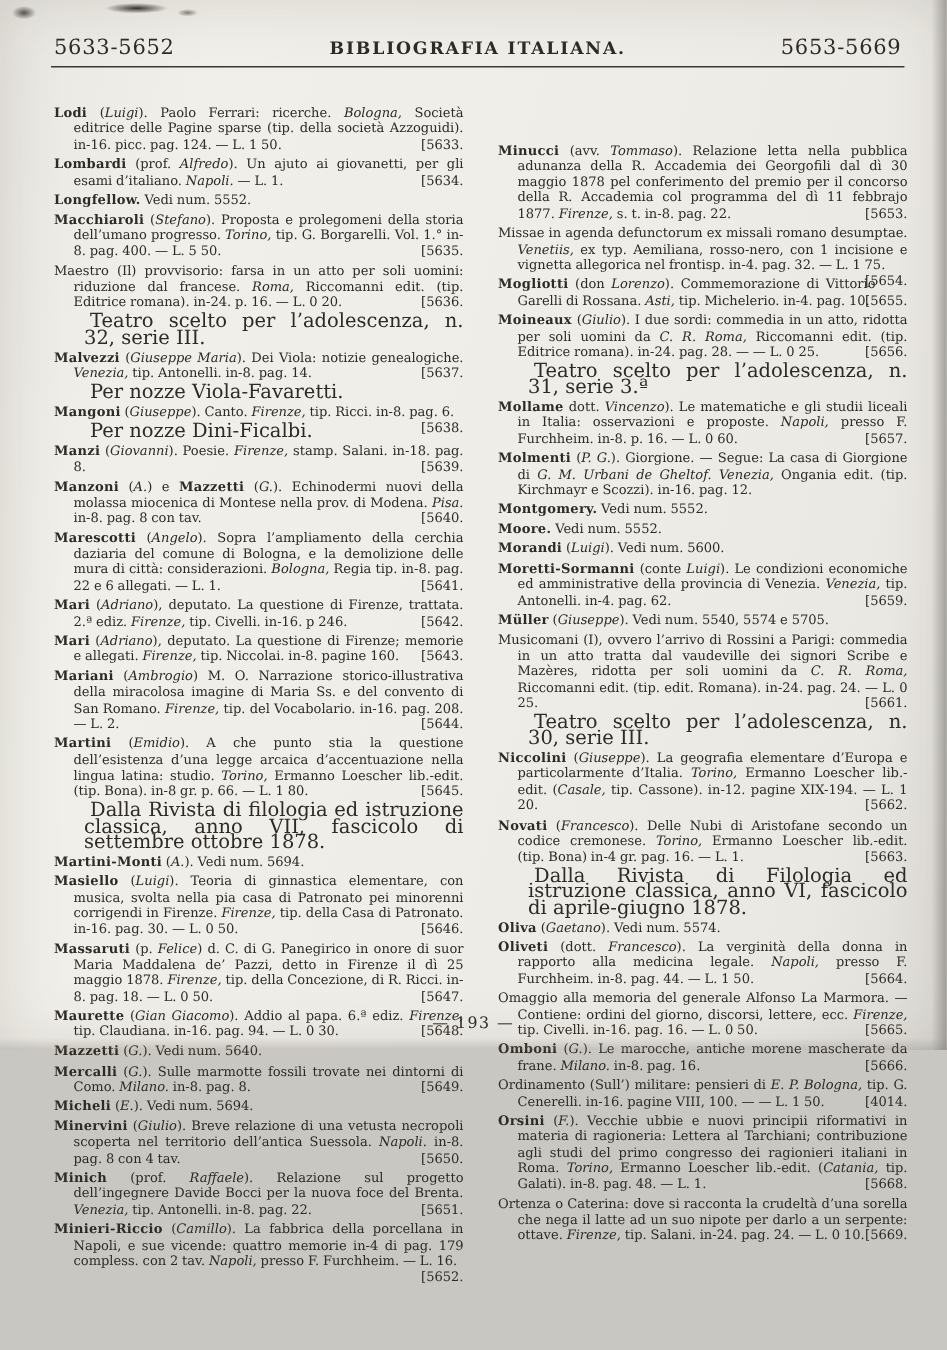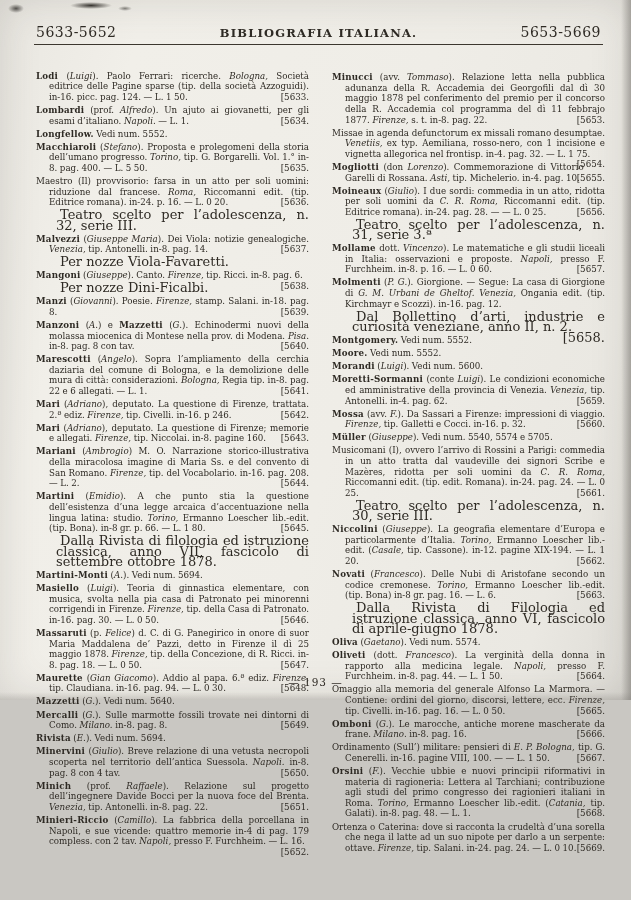--- a/index.html
+++ b/index.html
@@ -97,51 +97,49 @@
         <p class="entry"><b>Mari</b><span> (</span><i>Adriano</i><span>), deputato. La questione di Firenze; memorie e allegati. </span><i>Firenze,</i><span> tip. Niccolai. in-8. pagine 160.</span><span class="ref">[5643.</span></p>
         <p class="entry"><b>Mariani</b><span> (</span><i>Ambrogio</i><span>) M. O. Narrazione storico-illustrativa della miracolosa imagine di Maria Ss. e del convento di San Romano. </span><i>Firenze,</i><span> tip. del Vocabolario. in-16. pag. 208. — L. 2.</span><span class="ref">[5644.</span></p>
         <p class="entry"><b>Martini</b><span> (</span><i>Emidio</i><span>). A che punto stia la questione dell’esistenza d’una legge arcaica d’accentuazione nella lingua latina: studio. </span><i>Torino,</i><span> Ermanno Loescher lib.-edit. (tip. Bona). in-8 gr. p. 66. — L. 1 80.</span><span class="ref">[5645.</span></p>
         <p class="note">Dalla Rivista di filologia ed istruzione classica, anno VII, fascicolo di settembre ottobre 1878.</p>
         <p class="entry"><b>Martini-Monti</b><span> (</span><i>A.</i><span>). Vedi num. 5694.</span></p>
         <p class="entry"><b>Masiello</b><span> (</span><i>Luigi</i><span>). Teoria di ginnastica elementare, con musica, svolta nella pia casa di Patronato pei minorenni corrigendi in Firenze. </span><i>Firenze,</i><span> tip. della Casa di Patronato. in-16. pag. 30. — L. 0 50.</span><span class="ref">[5646.</span></p>
         <p class="entry"><b>Massaruti</b><span> (p. </span><i>Felice</i><span>) d. C. di G. Panegirico in onore di suor Maria Maddalena de’ Pazzi, detto in Firenze il dì 25 maggio 1878. </span><i>Firenze,</i><span> tip. della Concezione, di R. Ricci. in-8. pag. 18. — L. 0 50.</span><span class="ref">[5647.</span></p>
         <p class="entry"><b>Maurette</b><span> (</span><i>Gian Giacomo</i><span>). Addio al papa. 6.ª ediz. </span><i>Firenze,</i><span> tip. Claudiana. in-16. pag. 94. — L. 0 30.</span><span class="ref">[5648.</span></p>
         <p class="entry"><b>Mazzetti</b><span> (</span><i>G.</i><span>). Vedi num. 5640.</span></p>
         <p class="entry"><b>Mercalli</b><span> (</span><i>G.</i><span>). Sulle marmotte fossili trovate nei dintorni di Como. </span><i>Milano.</i><span> in-8. pag. 8.</span><span class="ref">[5649.</span></p>
-        <p class="entry"><b>Rivista</b><span> (</span><i>E.</i><span>). Vedi num. 5694.</span></p>
+        <p class="entry"><b>Micheli</b><span> (</span><i>E.</i><span>). Vedi num. 5694.</span></p>
         <p class="entry"><b>Minervini</b><span> (</span><i>Giulio</i><span>). Breve relazione di una vetusta necropoli scoperta nel territorio dell’antica Suessola. </span><i>Napoli.</i><span> in-8. pag. 8 con 4 tav.</span><span class="ref">[5650.</span></p>
         <p class="entry"><b>Minich</b><span> (prof. </span><i>Raffaele</i><span>). Relazione sul progetto dell’ingegnere Davide Bocci per la nuova foce del Brenta. </span><i>Venezia,</i><span> tip. Antonelli. in-8. pag. 22.</span><span class="ref">[5651.</span></p>
         <p class="entry"><b>Minieri-Riccio</b><span> (</span><i>Camillo</i><span>). La fabbrica della porcellana in Napoli, e sue vicende: quattro memorie in-4 di pag. 179 compless. con 2 tav. </span><i>Napoli,</i><span> presso F. Furchheim. — L. 16.</span><span class="ref">[5652.</span></p>
       </div>
     <div class="column-divider"></div>
     <div class="col right" id="col-right">
         <p class="entry"><b>Minucci</b><span> (avv. </span><i>Tommaso</i><span>). Relazione letta nella pubblica adunanza della R. Accademia dei Georgofili dal dì 30 maggio 1878 pel conferimento del premio per il concorso della R. Accademia col programma del dì 11 febbrajo 1877. </span><i>Firenze,</i><span> s. t. in-8. pag. 22.</span><span class="ref">[5653.</span></p>
         <p class="entry"><span>Missae in agenda defunctorum ex missali romano desumptae. </span><i>Venetiis,</i><span> ex typ. Aemiliana, rosso-nero, con 1 incisione e vignetta allegorica nel frontisp. in-4. pag. 32. — L. 1 75.</span><span class="ref">[5654.</span></p>
         <p class="entry"><b>Mogliotti</b><span> (don </span><i>Lorenzo</i><span>). Commemorazione di Vittorio Garelli di Rossana. </span><i>Asti,</i><span> tip. Michelerio. in-4. pag. 10.</span><span class="ref">[5655.</span></p>
         <p class="entry"><b>Moineaux</b><span> (</span><i>Giulio</i><span>). I due sordi: commedia in un atto, ridotta per soli uomini da </span><i>C. R. Roma,</i><span> Riccomanni edit. (tip. Editrice romana). in-24. pag. 28. — — L. 0 25.</span><span class="ref">[5656.</span></p>
         <p class="note">Teatro scelto per l’adolescenza, n. 31, serie 3.ª</p>
         <p class="entry"><b>Mollame</b><span> dott. </span><i>Vincenzo</i><span>). Le matematiche e gli studii liceali in Italia: osservazioni e proposte. </span><i>Napoli,</i><span> presso F. Furchheim. in-8. p. 16. — L. 0 60.</span><span class="ref">[5657.</span></p>
         <p class="entry"><b>Molmenti</b><span> (</span><i>P. G.</i><span>). Giorgione. — Segue: La casa di Giorgione di </span><i>G. M. Urbani de Gheltof. Venezia,</i><span> Ongania edit. (tip. Kirchmayr e Scozzi). in-16. pag. 12.</span></p>
-        <p class="note">Dal Bollettino d’arti, industrie e curiosità veneziane, anno II, n. 2.<span class="ref">[5658.</span></p>
         <p class="entry"><b>Montgomery.</b><span> Vedi num. 5552.</span></p>
         <p class="entry"><b>Moore.</b><span> Vedi num. 5552.</span></p>
         <p class="entry"><b>Morandi</b><span> (</span><i>Luigi</i><span>). Vedi num. 5600.</span></p>
         <p class="entry"><b>Moretti-Sormanni</b><span> (conte </span><i>Luigi</i><span>). Le condizioni economiche ed amministrative della provincia di Venezia. </span><i>Venezia,</i><span> tip. Antonelli. in-4. pag. 62.</span><span class="ref">[5659.</span></p>
-        <p class="entry"><b>Mossa</b><span> (avv. </span><i>F.</i><span>). Da Sassari a Firenze: impressioni di viaggio. </span><i>Firenze,</i><span> tip. Galletti e Cocci. in-16. p. 32.</span><span class="ref">[5660.</span></p>
         <p class="entry"><b>Müller</b><span> (</span><i>Giuseppe</i><span>). Vedi num. 5540, 5574 e 5705.</span></p>
         <p class="entry"><span>Musicomani (I), ovvero l’arrivo di Rossini a Parigi: commedia in un atto tratta dal vaudeville dei signori Scribe e Mazères, ridotta per soli uomini da </span><i>C. R. Roma,</i><span> Riccomanni edit. (tip. edit. Romana). in-24. pag. 24. — L. 0 25.</span><span class="ref">[5661.</span></p>
         <p class="note">Teatro scelto per l’adolescenza, n. 30, serie III.</p>
         <p class="entry"><b>Niccolini</b><span> (</span><i>Giuseppe</i><span>). La geografia elementare d’Europa e particolarmente d’Italia. </span><i>Torino,</i><span> Ermanno Loescher lib.-edit. (</span><i>Casale,</i><span> tip. Cassone). in-12. pagine XIX-194. — L. 1 20.</span><span class="ref">[5662.</span></p>
-        <p class="entry"><b>Novati</b><span> (</span><i>Francesco</i><span>). Delle Nubi di Aristofane secondo un codice cremonese. </span><i>Torino,</i><span> Ermanno Loescher lib.-edit. (tip. Bona) in-8 gr. pag. 16. — L. 6.</span><span class="ref">[5663.</span></p>
+        <p class="entry"><b>Novati</b><span> (</span><i>Francesco</i><span>). Delle Nubi di Aristofane secondo un codice cremonese. </span><i>Torino,</i><span> Ermanno Loescher lib.-edit. (tip. Bona) in-4 gr. pag. 16. — L. 1.</span><span class="ref">[5663.</span></p>
         <p class="note">Dalla Rivista di Filologia ed istruzione classica, anno VI, fascicolo di aprile-giugno 1878.</p>
         <p class="entry"><b>Oliva</b><span> (</span><i>Gaetano</i><span>). Vedi num. 5574.</span></p>
         <p class="entry"><b>Oliveti</b><span> (dott. </span><i>Francesco</i><span>). La verginità della donna in rapporto alla medicina legale. </span><i>Napoli,</i><span> presso F. Furchheim. in-8. pag. 44. — L. 1 50.</span><span class="ref">[5664.</span></p>
         <p class="entry"><span>Omaggio alla memoria del generale Alfonso La Marmora. — Contiene: ordini del giorno, discorsi, lettere, ecc. </span><i>Firenze,</i><span> tip. Civelli. in-16. pag. 16. — L. 0 50.</span><span class="ref">[5665.</span></p>
         <p class="entry"><b>Omboni</b><span> (</span><i>G.</i><span>). Le marocche, antiche morene mascherate da frane. </span><i>Milano.</i><span> in-8. pag. 16.</span><span class="ref">[5666.</span></p>
-        <p class="entry"><span>Ordinamento (Sull’) militare: pensieri di </span><i>E. P. Bologna,</i><span> tip. G. Cenerelli. in-16. pagine VIII, 100. — — L. 1 50.</span><span class="ref">[5667.</span></p>
+        <p class="entry"><span>Ordinamento (Sull’) militare: pensieri di </span><i>E. P. Bologna,</i><span> tip. G. Cenerelli. in-16. pagine VIII, 100. — — L. 1 50.</span><span class="ref">[4014.</span></p>
         <p class="entry"><b>Orsini</b><span> (</span><i>F.</i><span>). Vecchie ubbie e nuovi principii riformativi in materia di ragioneria: Lettera al Tarchiani; contribuzione agli studi del primo congresso dei ragionieri italiani in Roma. </span><i>Torino,</i><span> Ermanno Loescher lib.-edit. (</span><i>Catania,</i><span> tip. Galati). in-8. pag. 48. — L. 1.</span><span class="ref">[5668.</span></p>
         <p class="entry"><span>Ortenza o Caterina: dove si racconta la crudeltà d’una sorella che nega il latte ad un suo nipote per darlo a un serpente: ottave. </span><i>Firenze,</i><span> tip. Salani. in-24. pag. 24. — L. 0 10.</span><span class="ref">[5669.</span></p>
       </div>
   </div>
 
   <div class="page-number">— 193 —</div>
 
   <div class="edge-right"></div>
   <div class="edge-bottom"></div>
 </div>

